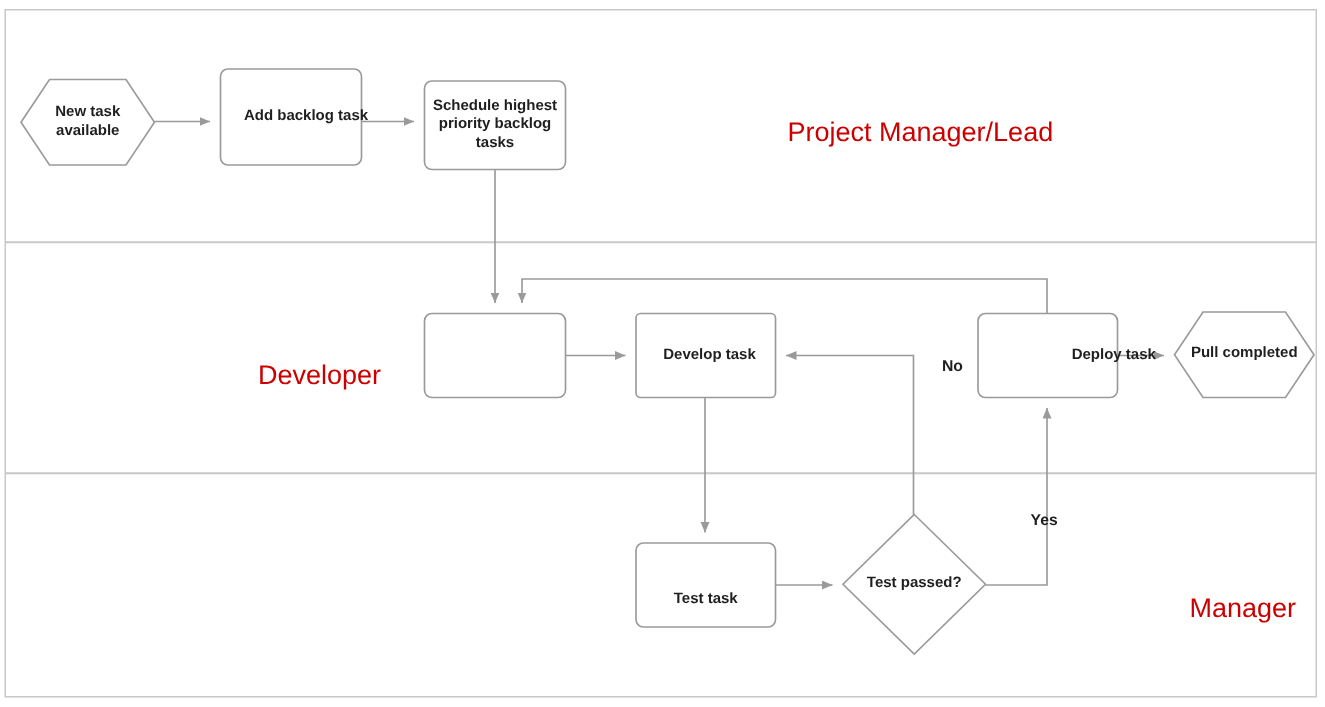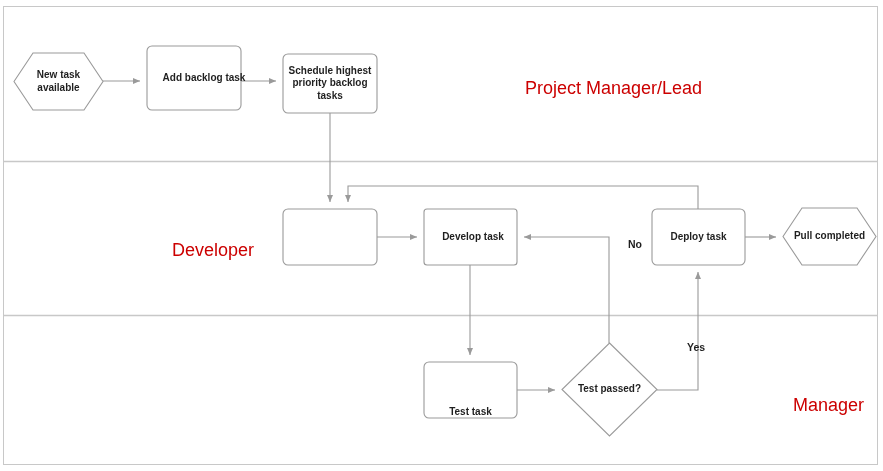--- a/index.html
+++ b/index.html
@@ -128,25 +128,25 @@
 
   <div class="node-label" style="left:147px; top:46px; width:114px; height:64px;">Add backlog task</div>
 
   <div class="node-label" style="left:283px; top:54px; width:94px; height:59px;">Schedule highest
 priority backlog
 tasks</div>
 
 
   <div class="node-label" style="left:416px; top:209px; width:114px; height:56px;">Develop task</div>
 
-  <div class="node-label" style="left:652px; top:209px; width:93px; height:56px;">Deploy task</div>
+  <div class="node-label" style="left:652px; top:209px; width:93px; height:56px;padding-left:44px;">Deploy task</div>
 
   <div class="node-label" style="left:783px; top:208px; width:93px; height:57px;">Pull completed</div>
 
-  <div class="node-label" style="left:424px; top:384px; width:93px; height:56px;">Test task</div>
+  <div class="node-label" style="left:424px; top:372px; width:93px; height:56px;">Test task</div>
 
   <div class="node-label" style="left:562px; top:343px; width:95px; height:93px;">Test passed?</div>
 
   <div class="edge-label" style="left:628px; top:238px;">No</div>
 
   <div class="edge-label" style="left:687px; top:341px;">Yes</div>
 
 </div>
 
 </body></html>

